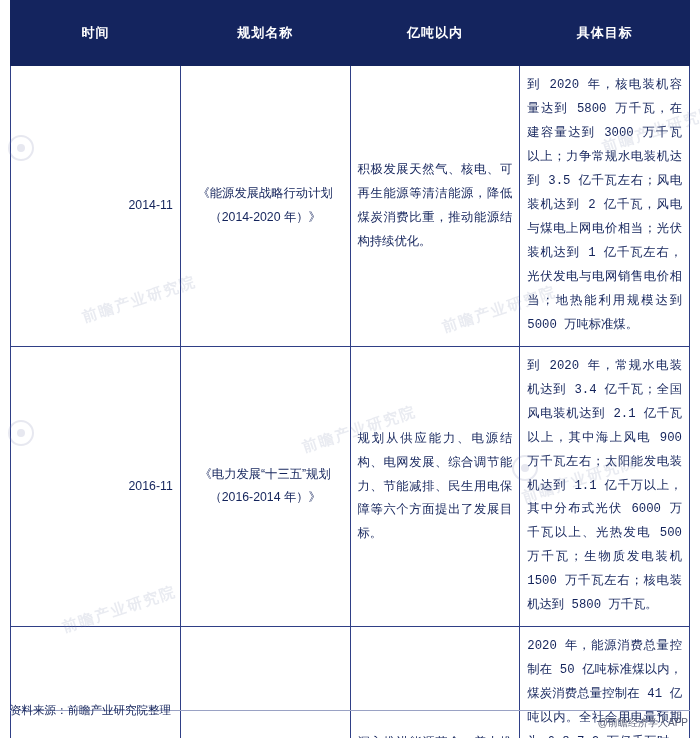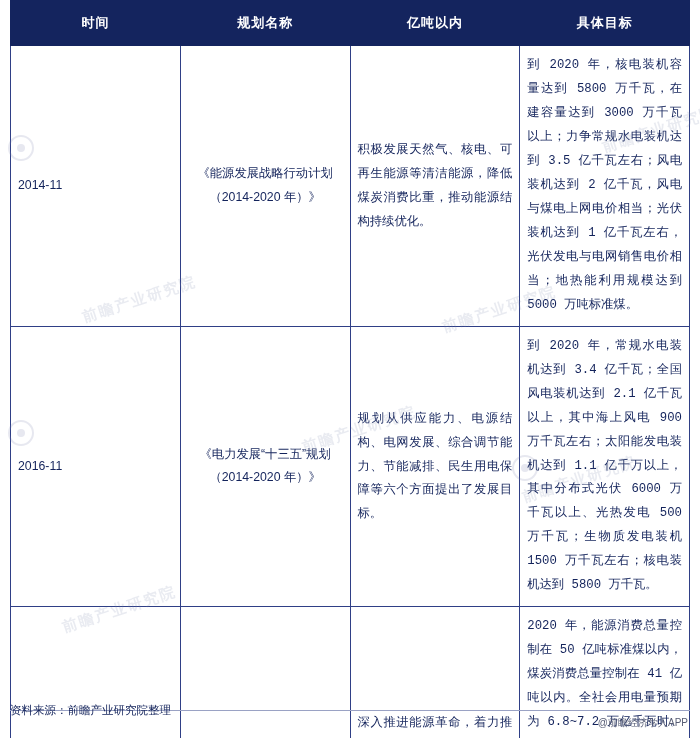--- a/index.html
+++ b/index.html
@@ -28,35 +28,35 @@
     border-collapse: collapse;
     width: 680px;
     margin: 0 10px;
     table-layout: fixed;
   }
   table.main th {
     background: #14245e;
     color: #ffffff;
     font-size: 13px;
     font-weight: bold;
-    padding: 13px 2px;
+    padding: 23px 2px;
     text-align: center;
     border: 1px solid #14245e;
     letter-spacing: 1px;
   }
   table.main td {
     border: 1px solid #2f3f86;
     font-size: 12.3px;
     color: #13235b;
     vertical-align: middle;
     padding: 8px 7px;
     line-height: 1.95;
   }
   td.c-time {
-    text-align: left;
+    text-align: right;
     width: 60px;
     font-size: 12.3px;
   }
   td.c-name {
     width: 100px;
     text-align: center;
     font-size: 12.3px;
     line-height: 1.95;
   }
   td.c-goal {
@@ -138,21 +138,21 @@
     </thead>
     <tbody>
       <tr>
         <td class="c-time">2014-11</td>
         <td class="c-name">《能源发展战略行动计划（2014-2020 年）》</td>
         <td class="c-goal">积极发展天然气、核电、可再生能源等清洁能源，降低煤炭消费比重，推动能源结构持续优化。</td>
         <td class="c-detail">到 2020 年，核电装机容量达到 5800 万千瓦，在建容量达到 3000 万千瓦以上；力争常规水电装机达到 3.5 亿千瓦左右；风电装机达到 2 亿千瓦，风电与煤电上网电价相当；光伏装机达到 1 亿千瓦左右，光伏发电与电网销售电价相当；地热能利用规模达到 5000 万吨标准煤。</td>
       </tr>
       <tr>
         <td class="c-time">2016-11</td>
-        <td class="c-name">《电力发展“十三五”规划（2014-2020 年）》</td>
+        <td class="c-name">《电力发展“十三五”规划（2016-2014 年）》</td>
         <td class="c-goal">规划从供应能力、电源结构、电网发展、综合调节能力、节能减排、民生用电保障等六个方面提出了发展目标。</td>
         <td class="c-detail">到 2020 年，常规水电装机达到 3.4 亿千瓦；全国风电装机达到 2.1 亿千瓦以上，其中海上风电 900 万千瓦左右；太阳能发电装机达到 1.1 亿千万以上，其中分布式光伏 6000 万千瓦以上、光热发电 500 万千瓦；生物质发电装机 1500 万千瓦左右；核电装机达到 5800 万千瓦。</td>
       </tr>
       <tr>
         <td class="c-time">2017-1</td>
         <td class="c-name">《能源发展“十三五”规划》</td>
         <td class="c-goal">深入推进能源革命，着力推动能源生产利用方式变革，建设清洁低碳、安全高效的现代能源体系。</td>
         <td class="c-detail">2020 年，能源消费总量控制在 50 亿吨标准煤以内，煤炭消费总量控制在 41 亿吨以内。全社会用电量预期为 6.8~7.2 万亿千瓦时。单位国内生产总值二氧化碳排放比 2015 年下降 18%。能源行业环保水平显著提高，燃煤电厂污染物排放显著降低，具备改造条件的煤电机组全部实现超低排放。</td>
       </tr>
 

